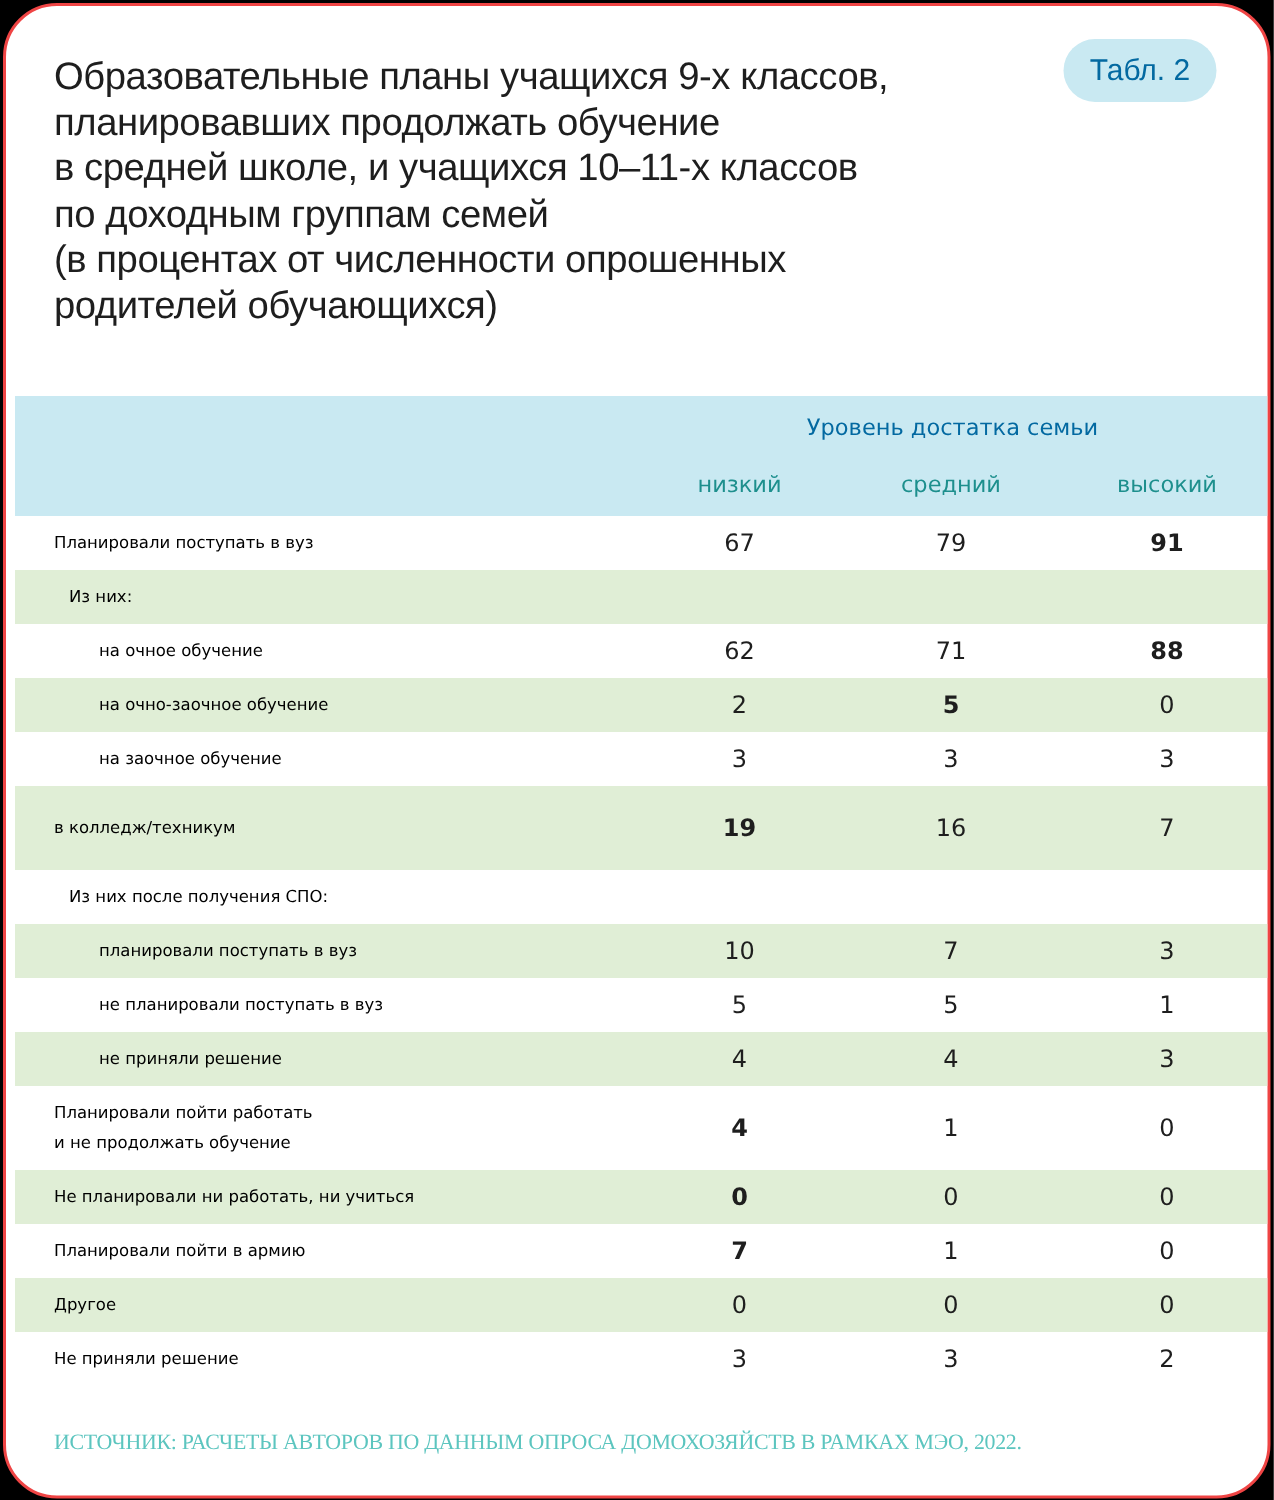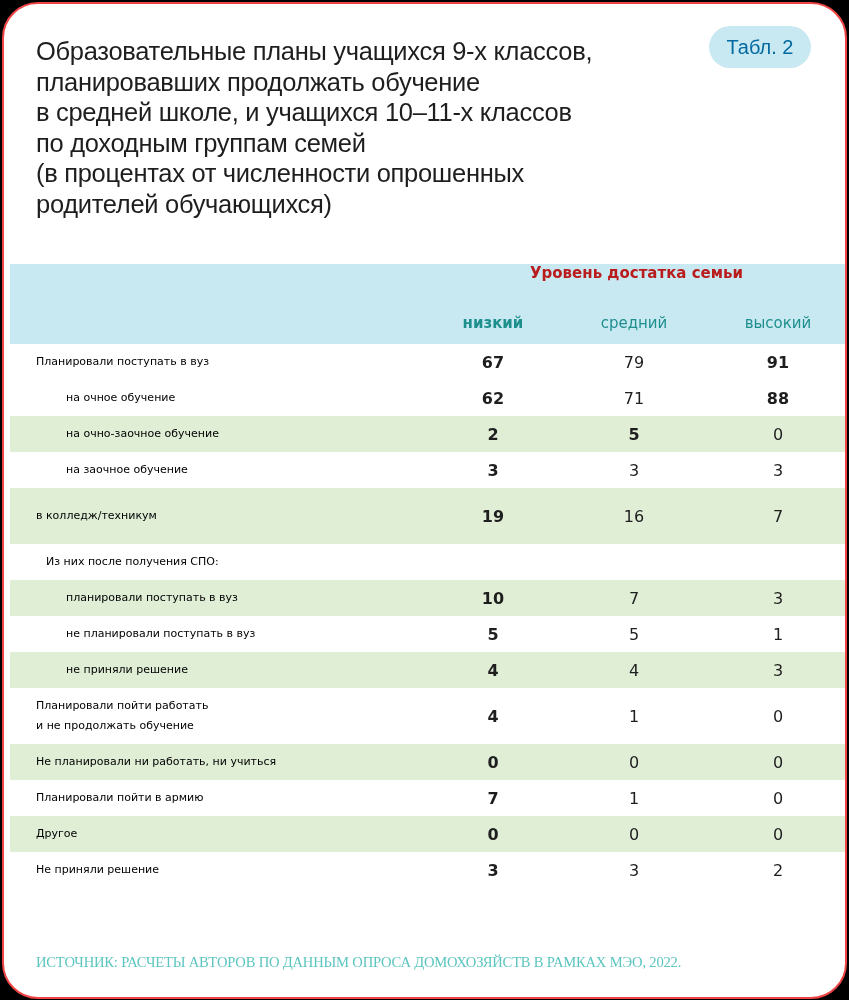--- a/index.html
+++ b/index.html
@@ -17,42 +17,42 @@
   }
   .title div { white-space: nowrap; }
   .badge {
     position: absolute; left: 705px; top: 22px; width: 102px; height: 42px;
     background: #c9e9f2; border-radius: 21px; color: #0369a1;
     font-family: "Liberation Sans", sans-serif; font-size: 20px; line-height: 42px; text-align: center;
   }
   .table { position: absolute; left: 6px; top: 260px; width: 835px; }
   .thead { height: 80px; background: #c9e9f2; position: relative; }
   .thead .group {
-    position: absolute; left: 520px; top: 0; width: 210px; text-align: center;
-    color: #b91c1c; font-size: 15px; white-space: nowrap; font-weight: bold;
+    position: absolute; left: 520px; top: 12px; width: 210px; text-align: center;
+    color: #0369a1; font-size: 15px; white-space: nowrap;
   }
   .thead .col {
     position: absolute; top: 50px; width: 120px; text-align: center;
     color: #1d8f8d; font-size: 15px;
   }
   .row { position: relative; height: 36px; }
   .row.tall { height: 56px; }
   .row.green { background: #e0eed6; }
   .row .label {
     position: absolute; left: 26px; top: 50%; transform: translateY(-50%);
     font-size: 11px; line-height: 20px; color: #000000; white-space: nowrap;
   }
   .row .label.l1 { left: 36px; }
   .row .label.l2 { left: 56px; }
   .row .val {
     position: absolute; top: 50%; transform: translateY(-50%); width: 120px; text-align: center;
     font-size: 16px; color: #1e1e1e;
   }
   .row .val.bold { font-weight: bold; }
-  .c0 { left: 423px; font-weight: bold; }
+  .c0 { left: 423px; }
   .c1 { left: 564px; }
   .c2 { left: 708px; }
   .thead .c0 { left: 423px; }
   .thead .c1 { left: 564px; }
   .thead .c2 { left: 708px; }
   .source {
     position: absolute; left: 32px; top: 950px; white-space: nowrap;
     color: #5cc5bf; font-family: Liberation Serif, serif; font-size: 14.6px; letter-spacing: -0.2px;
   }
 </style>
@@ -79,20 +79,28 @@
     </div>
     <div id="tbody">
         <div class="row">
           <div class="label">
             <div>Планировали поступать в вуз</div>
           </div>
           <div class="val c0">67</div>
           <div class="val c1">79</div>
           <div class="val c2 bold">91</div>
         </div>
+        <div class="row green">
+          <div class="label l1">
+            <div>Из них:</div>
+          </div>
+          <div class="val c0"></div>
+          <div class="val c1"></div>
+          <div class="val c2"></div>
+        </div>
         <div class="row">
           <div class="label l2">
             <div>на очное обучение</div>
           </div>
           <div class="val c0">62</div>
           <div class="val c1">71</div>
           <div class="val c2 bold">88</div>
         </div>
         <div class="row green">
           <div class="label l2">

